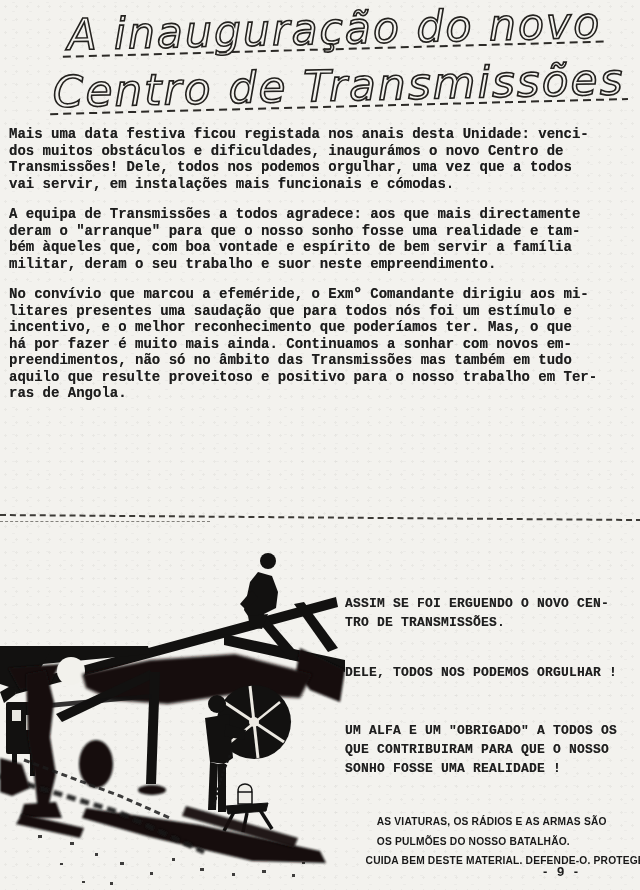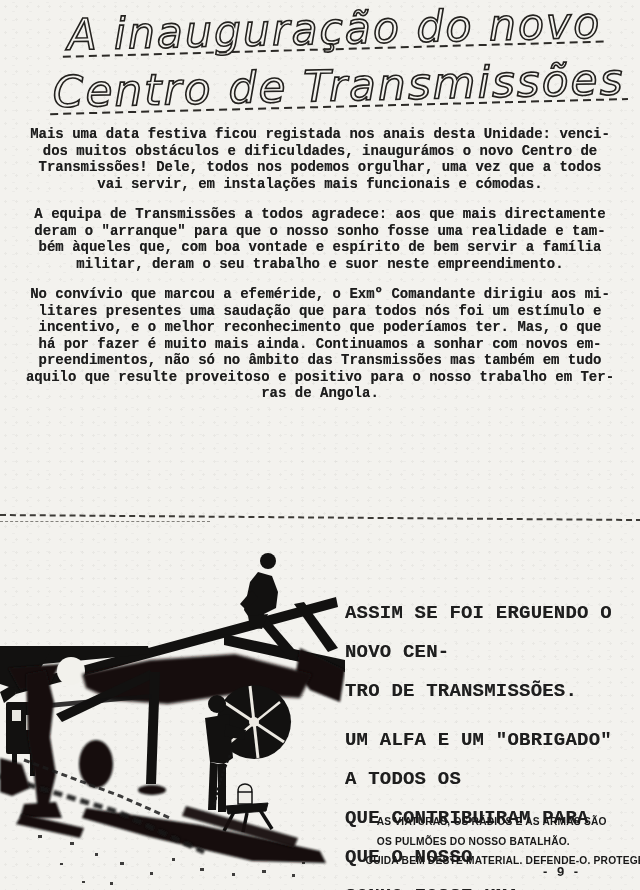--- a/index.html
+++ b/index.html
@@ -28,38 +28,38 @@
   }
   
   .article-body{
     position:absolute;left:9px;top:126px;width:622px;
     font-family:"Liberation Mono","DejaVu Sans Mono",monospace;
     font-weight:700;
     font-size:14px;line-height:16.5px;
     color:#1d1d1d;
     text-shadow:0 0 0.5px rgba(20,20,20,.55);
   }
-  .article-body p{margin:0 0 14px 0;white-space:pre-line;text-align:center;}
+  .article-body p{margin:0 0 14px 0;white-space:pre-line;}
   
   .divider{
     position:absolute;left:0;top:514px;width:642px;height:0;
     border-top:2px dashed #3c3a36;
     transform:rotate(0.45deg);transform-origin:left center;
   }
   .divider-2{
     position:absolute;left:0;top:521px;width:210px;height:0;
     border-top:1px dashed #55524d;opacity:.7;
   }
   
   .photo{position:absolute;left:0;top:552px;}
   
   .caption{
     position:absolute;left:345px;width:290px;
     font-family:"Liberation Mono","DejaVu Sans Mono",monospace;
-    font-weight:700;font-size:19px;line-height:39px;
+    font-weight:700;font-size:13px;line-height:19px;
     letter-spacing:.2px;color:#1e1e1e;white-space:pre-line;
     text-shadow:0 0 0.5px rgba(20,20,20,.5);
   }
   .caption-1{top:594px;}
   .caption-2{top:663px;}
   .caption-3{top:721px;}
   
   .motto{
     position:absolute;left:360px;top:812px;width:280px;
     font-family:"Liberation Sans", sans-serif;
@@ -219,20 +219,21 @@
         <rect x="172" y="306" width="3" height="3"></rect>
           <rect x="302" y="310" width="3" height="2"></rect>
         <rect x="110" y="330" width="3" height="3"></rect>
           <rect x="82" y="329" width="3" height="2"></rect>
       </g>
     </g>
   </svg>
 
   <div class="caption caption-1">ASSIM SE FOI ERGUENDO O NOVO CEN-
 TRO DE TRANSMISSÕES.</div>
+  <div class="caption caption-2">DELE, TODOS NOS PODEMOS ORGULHAR !</div>
   <div class="caption caption-3">UM ALFA E UM "OBRIGADO" A TODOS OS
 QUE CONTRIBUIRAM PARA QUE O NOSSO
 SONHO FOSSE UMA REALIDADE !</div>
 
   <div class="motto">
     <div class="l1">AS VIATURAS, OS RÁDIOS E AS ARMAS SÃO</div>
     <div class="l2">OS PULMÕES DO NOSSO BATALHÃO.</div>
     <div class="l3">CUIDA BEM DESTE MATERIAL. DEFENDE-O. PROTEGE-O.</div>
   </div>
 

